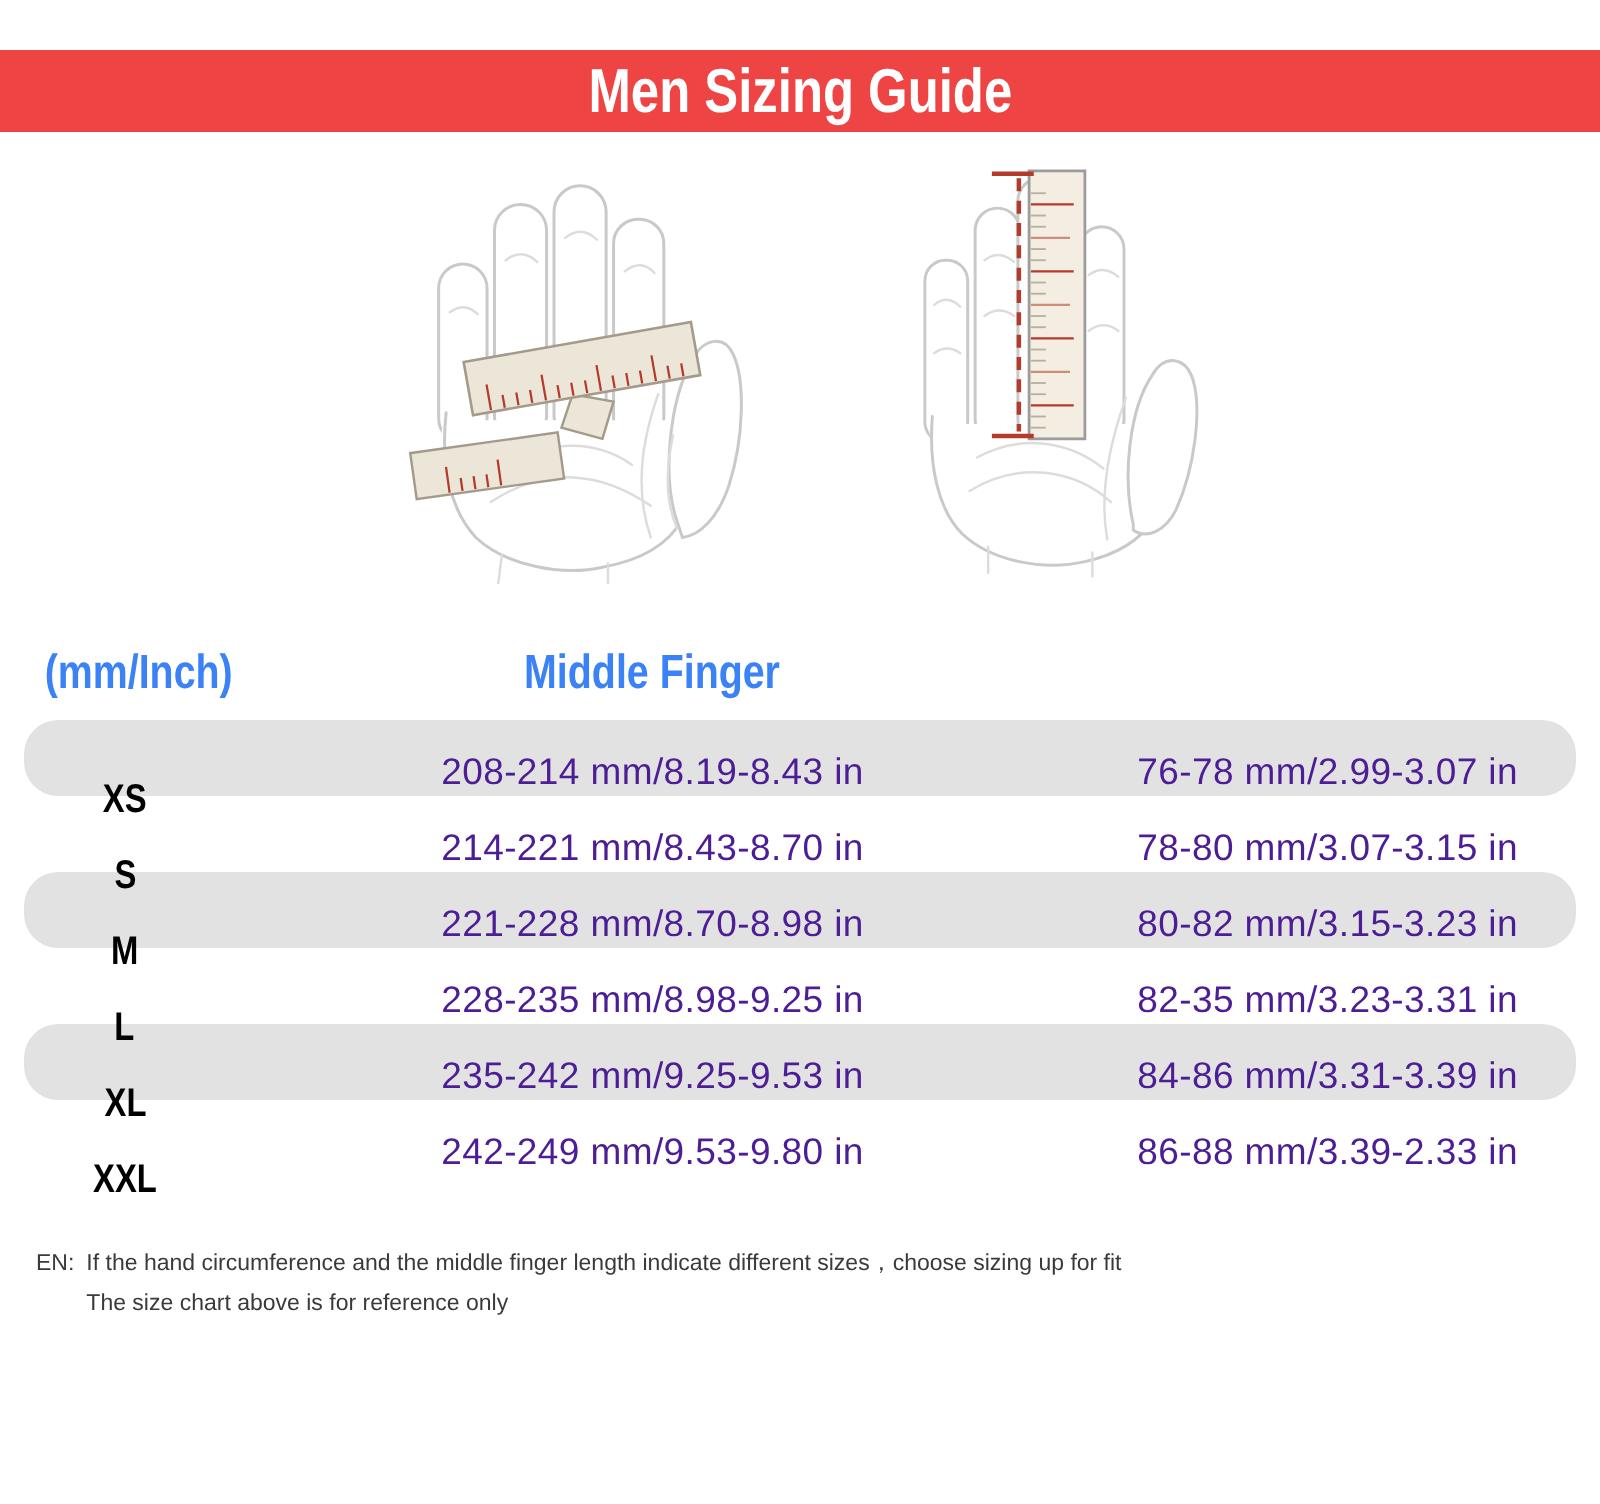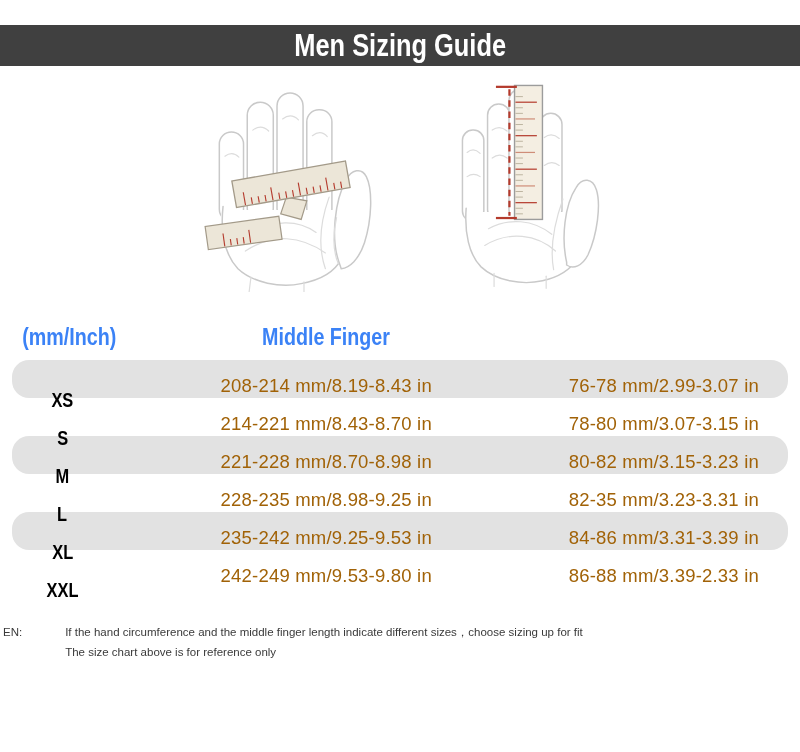--- a/index.html
+++ b/index.html
@@ -2,21 +2,21 @@
 <html><head>
 <meta charset="utf-8">
 <style>
   html,body{margin:0;padding:0;}
   body{
     width:800px;height:752px;background:#ffffff;
     font-family:"Liberation Sans", sans-serif;
     color:#1c1c1c; overflow:hidden; position:relative;
   }
   .topbar{
-    margin-top:25px; height:41px; background:#404040;
+    margin-top:25px; height:41px; background:#ef4444;
     display:flex; align-items:center; justify-content:center;
   }
   .topbar .title{
     color:#ffffff; font-size:31px; line-height:1;
   }
   .cond{
     display:inline-block; transform:scaleX(.82); transform-origin:50% 50%;
     font-weight:700; white-space:nowrap;
     font-family:"Liberation Sans", sans-serif;
   }
@@ -28,25 +28,24 @@
   .sizing-table{margin:2px 12px 0 12px;}
   .thead,.trow{
     display:grid; grid-template-columns:13% 55% 32%; align-items:center;
   }
   .thead{height:46px;}
   .thead .th{text-align:center; font-size:24px; color:#3b82f6;}
   .trow{height:38px;}
   .trow.striped{background:#e2e2e2; border-radius:17px;}
   .cell{text-align:center;}
   .cell.size{font-size:20px; color:#000;margin-top:29px;}
-  .cell.val{font-size:18.5px; color:#a16207; letter-spacing:.2px;}
+  .cell.val{font-size:18.5px; color:#4c1d95; letter-spacing:.2px;}
   .notes{
-    margin:34px 0 0 3px; font-size:11.5px; color:#3a3a3a; line-height:1.75;
+    margin:34px 0 0 18px; font-size:11.5px; color:#3a3a3a; line-height:1.75;
     display:flex;
-    gap:37px;
   }
   .notes .prefix{flex:0 0 auto; margin-right:6px;}
   .hairline{stroke:#c9c9c9; stroke-width:1.6; fill:#ffffff;}
 </style>
 </head>
 <body>
 
 <div class="topbar">
   <span class="title cond">Men Sizing Guide</span>
 </div>

